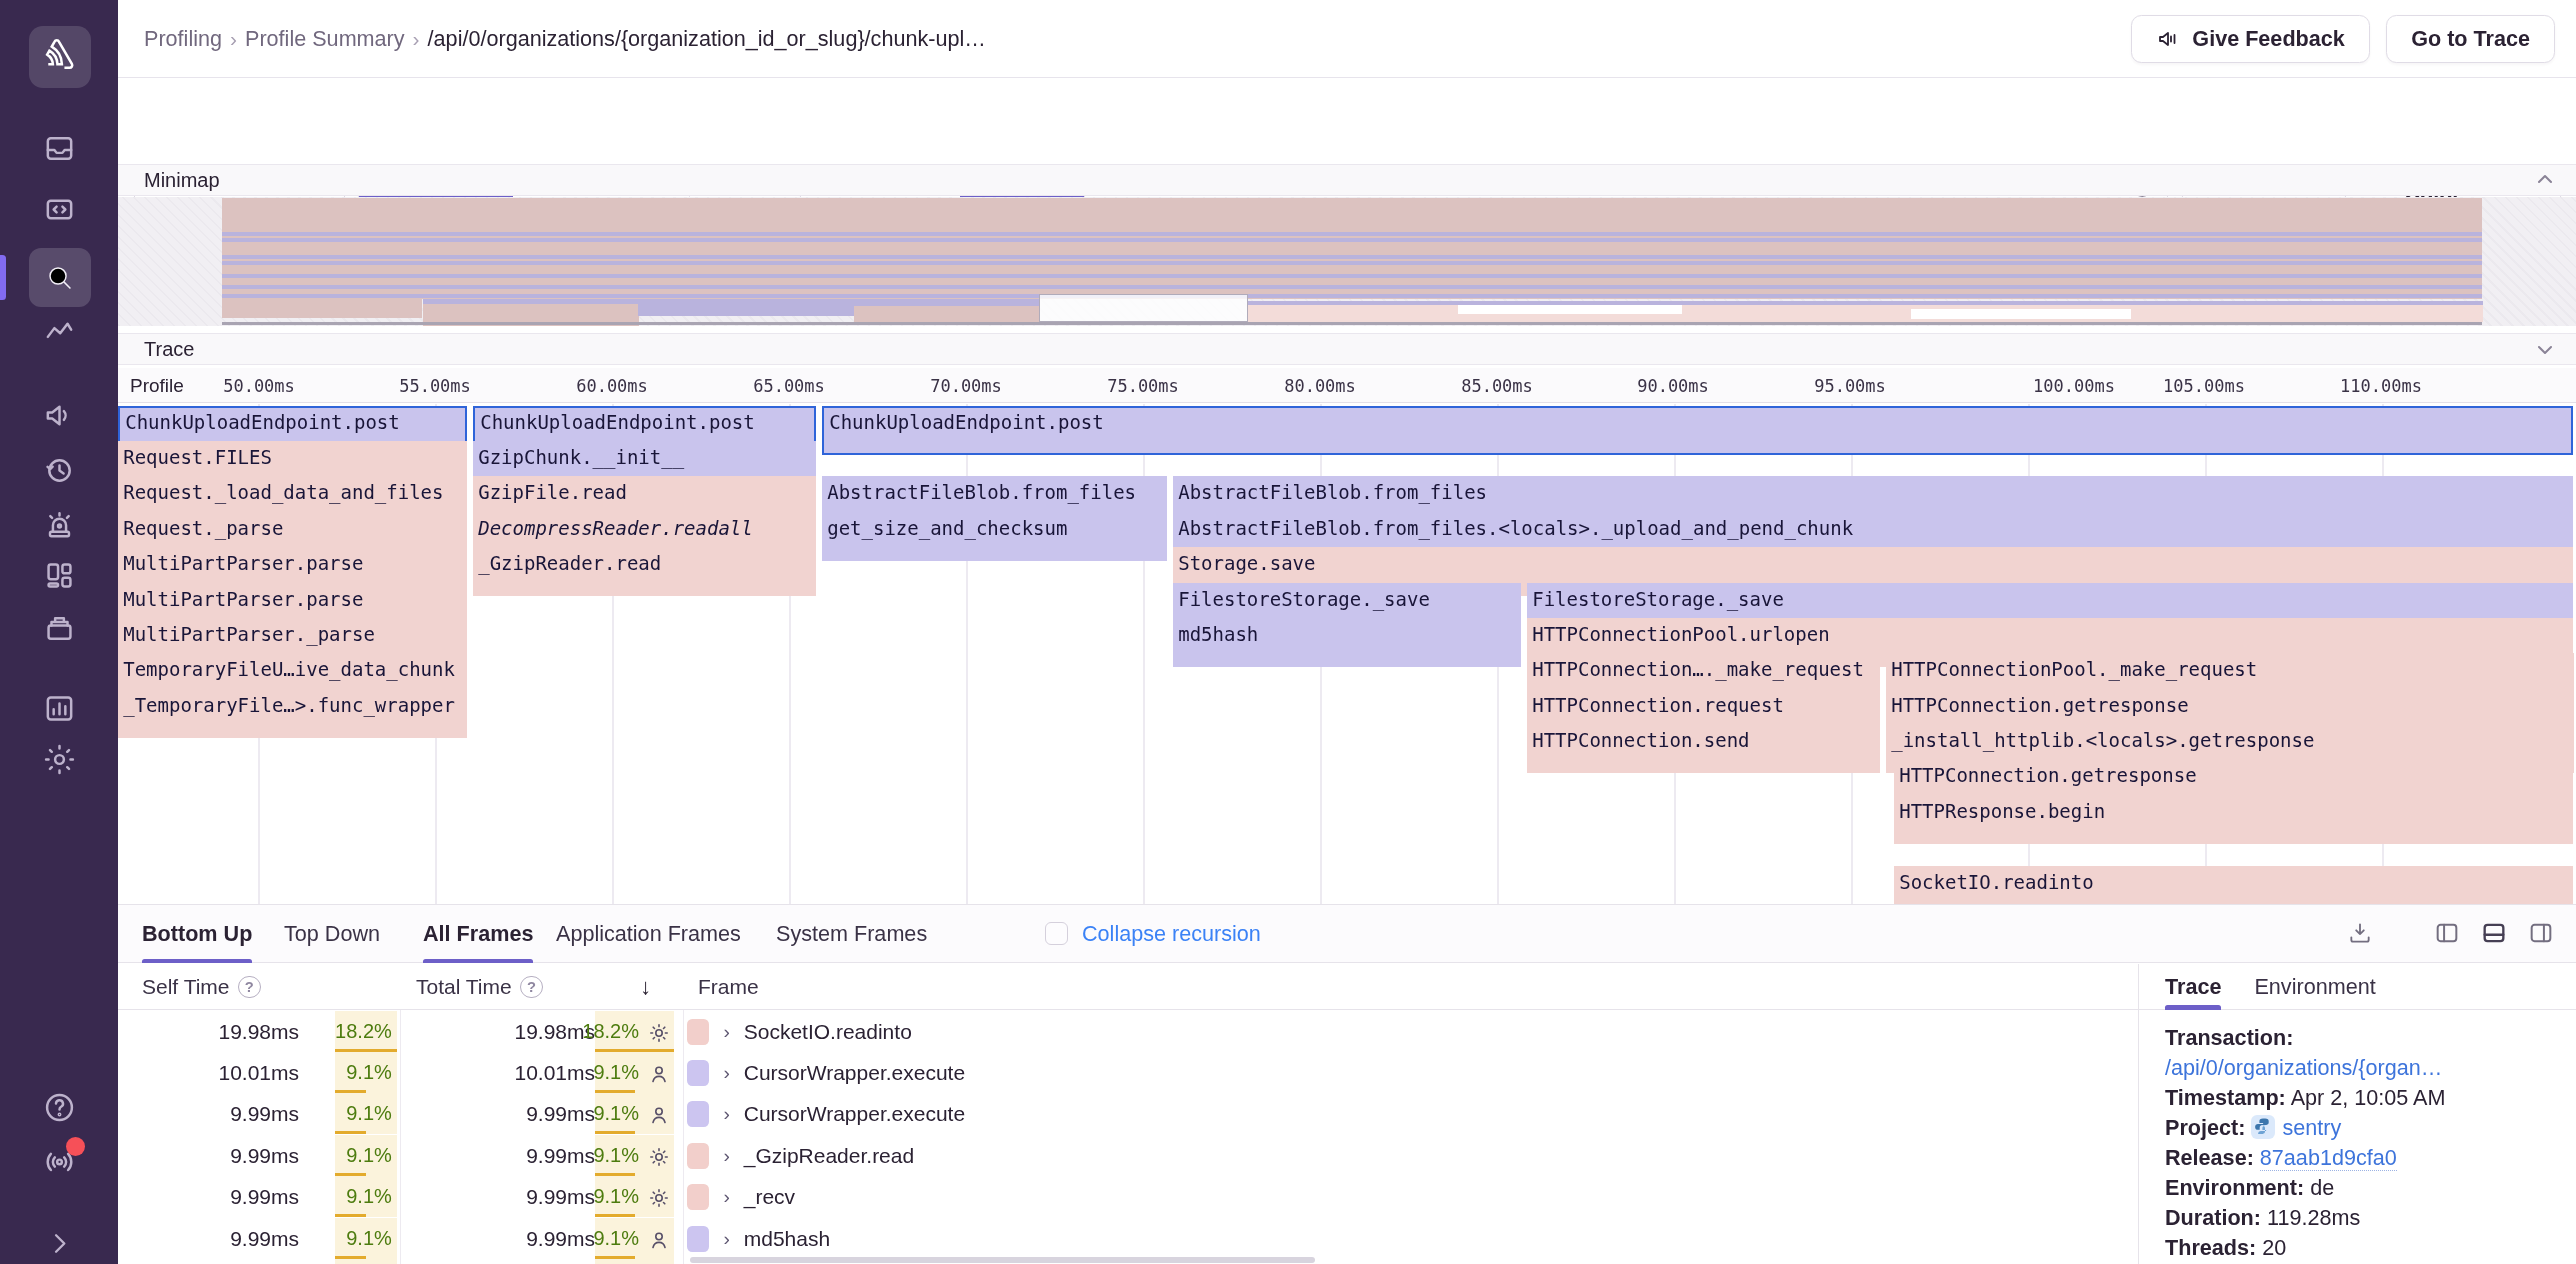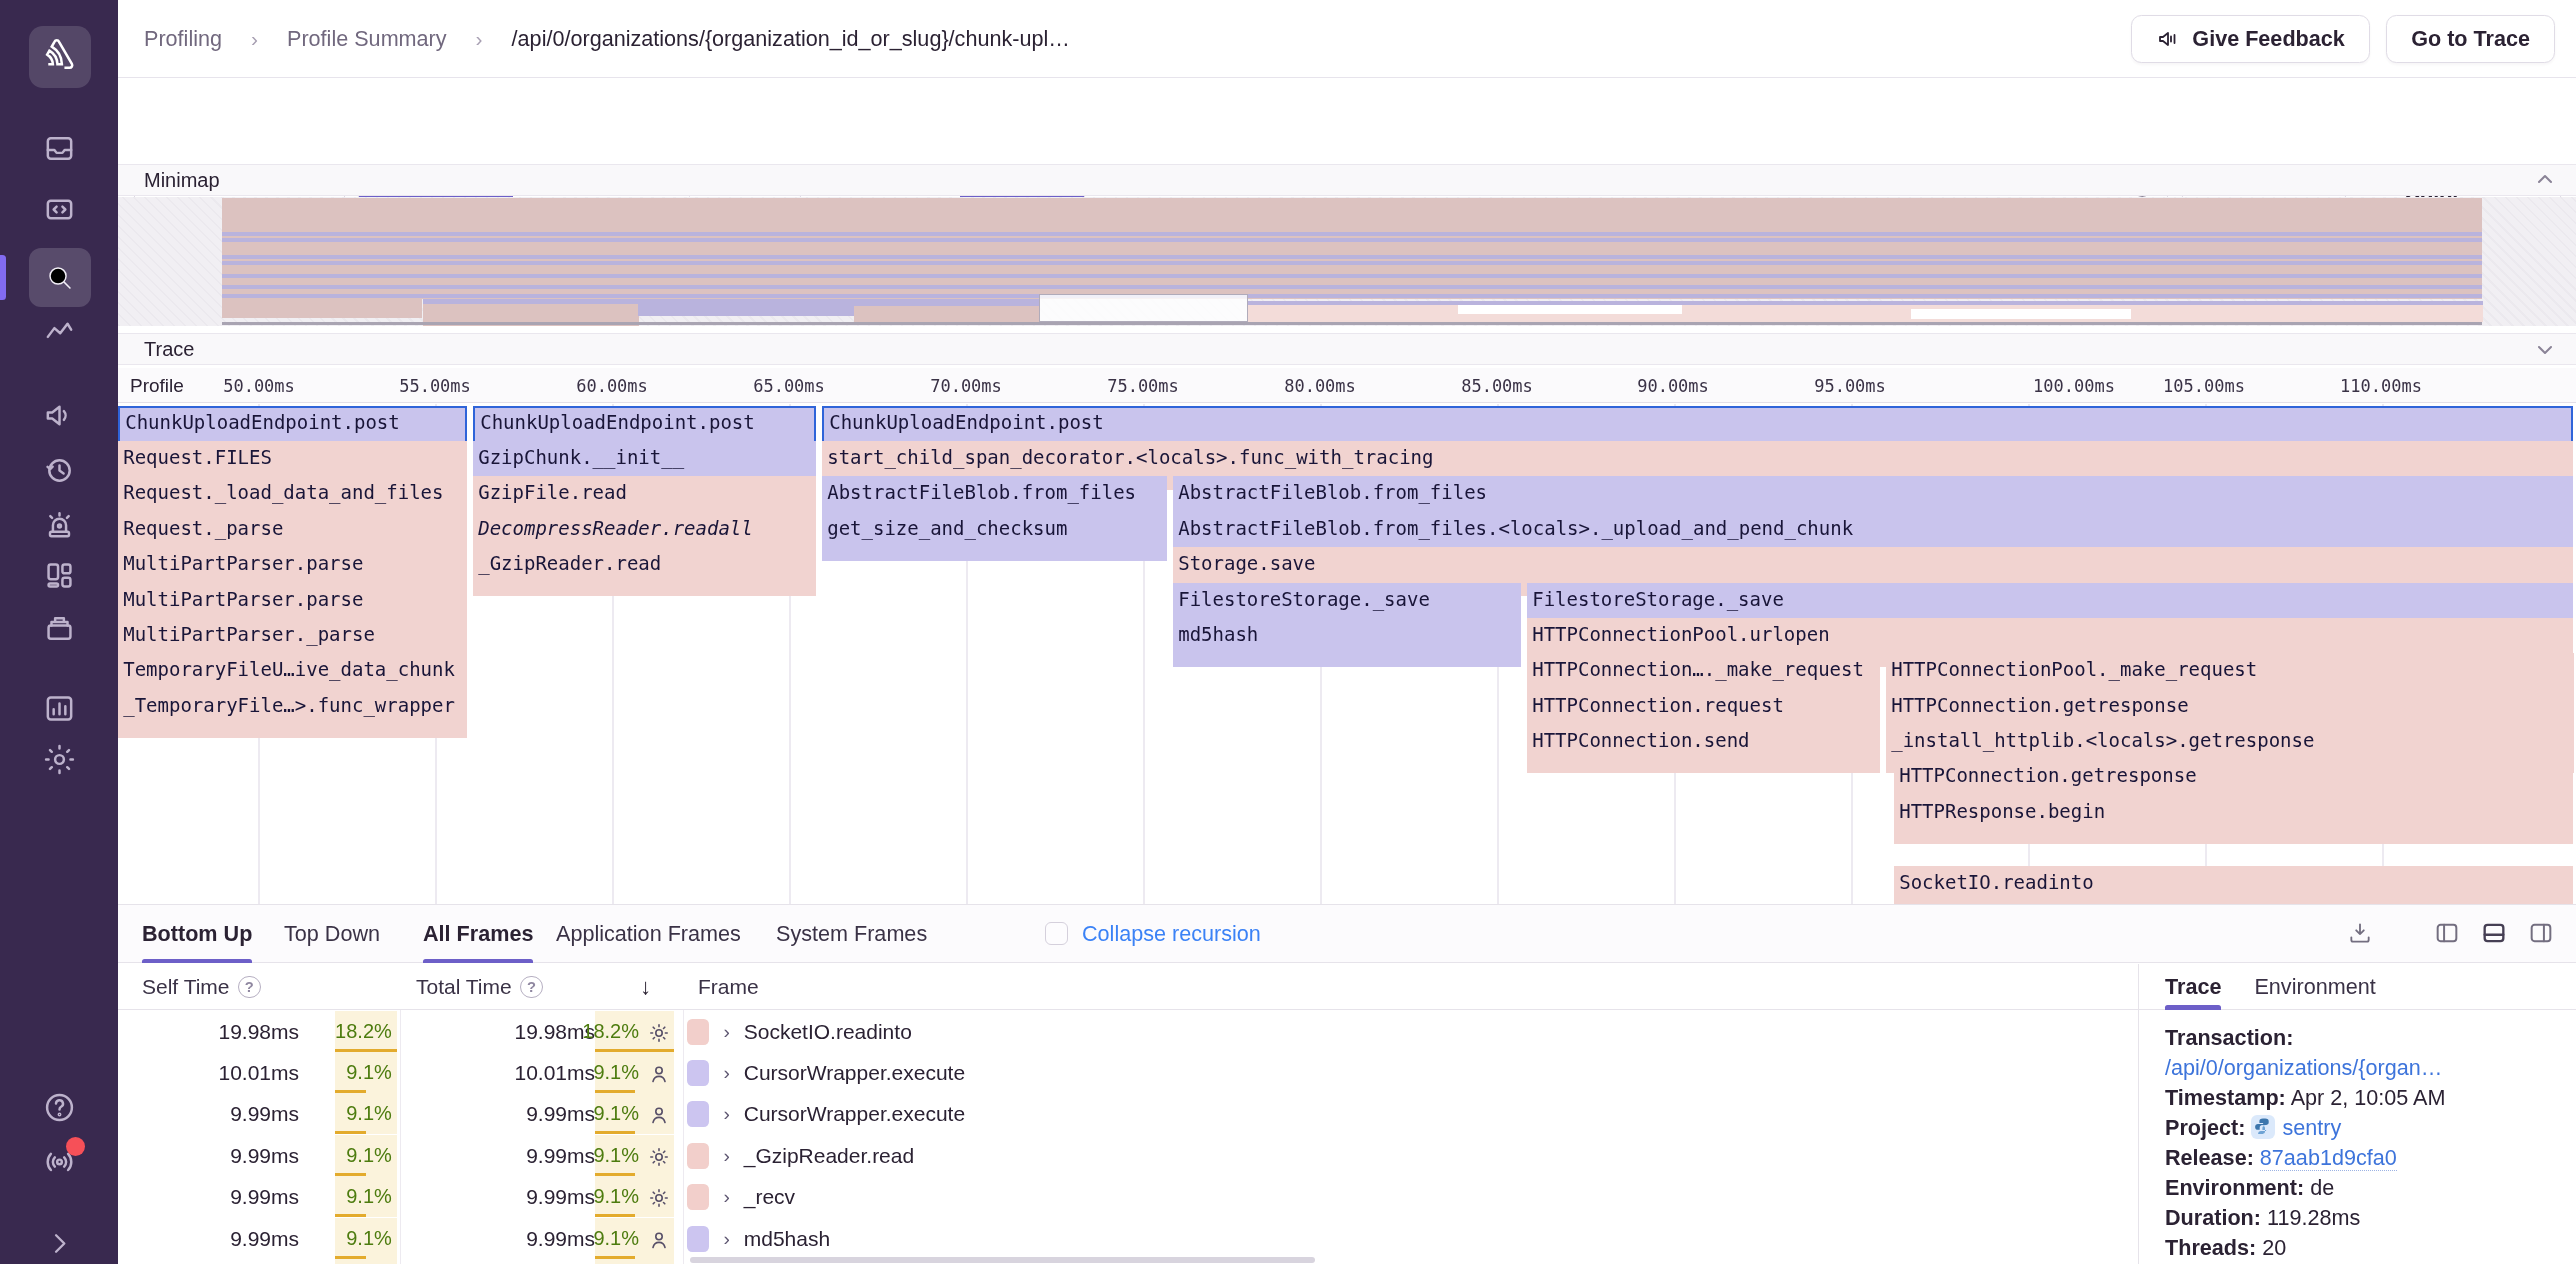--- a/index.html
+++ b/index.html
@@ -17,21 +17,21 @@
   .logo-tile svg { stroke:#fff; stroke-width:1.6; fill:none; }
   .search-tile { position:absolute; left:28.5px; top:248px; width:62px; height:59px; border-radius:12px;
                  background:rgba(255,255,255,.16); display:flex; align-items:center; justify-content:center; }
   .search-tile svg { stroke:#f2eff7; }
   .active-pill { position:absolute; left:0; top:255px; width:6px; height:45px; border-radius:0 3.5px 3.5px 0; background:#826bf0; }
   .red-dot { position:absolute; left:66px; top:1137px; width:19px; height:19px; border-radius:50%; background:var(--red); }
 
   
   .topbar { position:absolute; left:118px; top:0; width:2458px; height:78px; background:#fff;
             border-bottom:0.9px solid #e7e4ec; display:flex; align-items:center; }
-  .crumbs { display:flex; align-items:center; gap:29px; margin-left:26px; font-size:21.6px; }
+  .crumbs { display:flex; align-items:center; gap:8px; margin-left:26px; font-size:21.6px; }
   .crumb { color:#71687e; cursor:pointer; }
   .crumb-sep { color:#a79fb2; font-size:21px; }
   .crumb-current { color:#2b2233; font-weight:500; }
   .topbar-btns { position:absolute; right:21px; top:14.7px; display:flex; gap:16.4px; }
   .btn { height:48px; background:#fff; border:0.9px solid #e0dce6; border-radius:10.4px; display:flex; align-items:center;
          gap:12px; padding:0 24px; font-size:21.6px; font-weight:600; color:#2b2233; cursor:pointer;
          box-shadow:0 1.7px 2.6px rgba(43,34,51,.04); }
   .btn svg { stroke:#2b2233; fill:none; stroke-width:1.8; stroke-linecap:round; stroke-linejoin:round; }
 
   
@@ -403,21 +403,20 @@
     <span class="tick" style="left: 1909px; margin-left: 47px;">100.00ms</span>
     <span class="tick" style="left: 2086px;">105.00ms</span>
     <span class="tick" style="left: 2263px;">110.00ms</span>
   </div>
 <div class="flame" id="flame">
     <div class="block app sel" style="left: 0px; top: 1.7px; width: 349px;">ChunkUploadEndpoint.post</div>
     <div class="block app sel" style="left: 355px; top: 1.7px; width: 343px;">ChunkUploadEndpoint.post</div>
     <div class="block app sel" style="left: 704px; top: 1.7px; width: 1751px;">ChunkUploadEndpoint.post</div>
     <div class="block sys" style="left: 0px; top: 37px; width: 349px;">Request.FILES</div>
     <div class="block app" style="left: 355px; top: 37px; width: 343px;">GzipChunk.__init__</div>
-    <div class="block sys" style="left: 704px; top: 37px; width: 1751px;">start_child_span_decorator.&lt;locals&gt;.func_with_tracing</div>
     <div class="block sys" style="left: 0px; top: 72px; width: 349px;">Request._load_data_and_files</div>
     <div class="block sys" style="left: 355px; top: 72px; width: 343px;">GzipFile.read</div>
     <div class="block app" style="left: 704px; top: 72px; width: 345px;">AbstractFileBlob.from_files</div>
     <div class="block app" style="left: 1055px; top: 72px; width: 1400px;">AbstractFileBlob.from_files</div>
     <div class="block sys" style="left: 0px; top: 108px; width: 349px;">Request._parse</div>
     <div class="block sys" style="left: 355px; top: 108px; width: 343px; font-style: italic;">DecompressReader.readall</div>
     <div class="block app" style="left: 704px; top: 108px; width: 345px;">get_size_and_checksum</div>
     <div class="block app" style="left: 1055px; top: 108px; width: 1400px;">AbstractFileBlob.from_files.&lt;locals&gt;._upload_and_pend_chunk</div>
     <div class="block sys" style="left: 0px; top: 143px; width: 349px;">MultiPartParser.parse</div>
     <div class="block sys" style="left: 355px; top: 143px; width: 343px;">_GzipReader.read</div>

